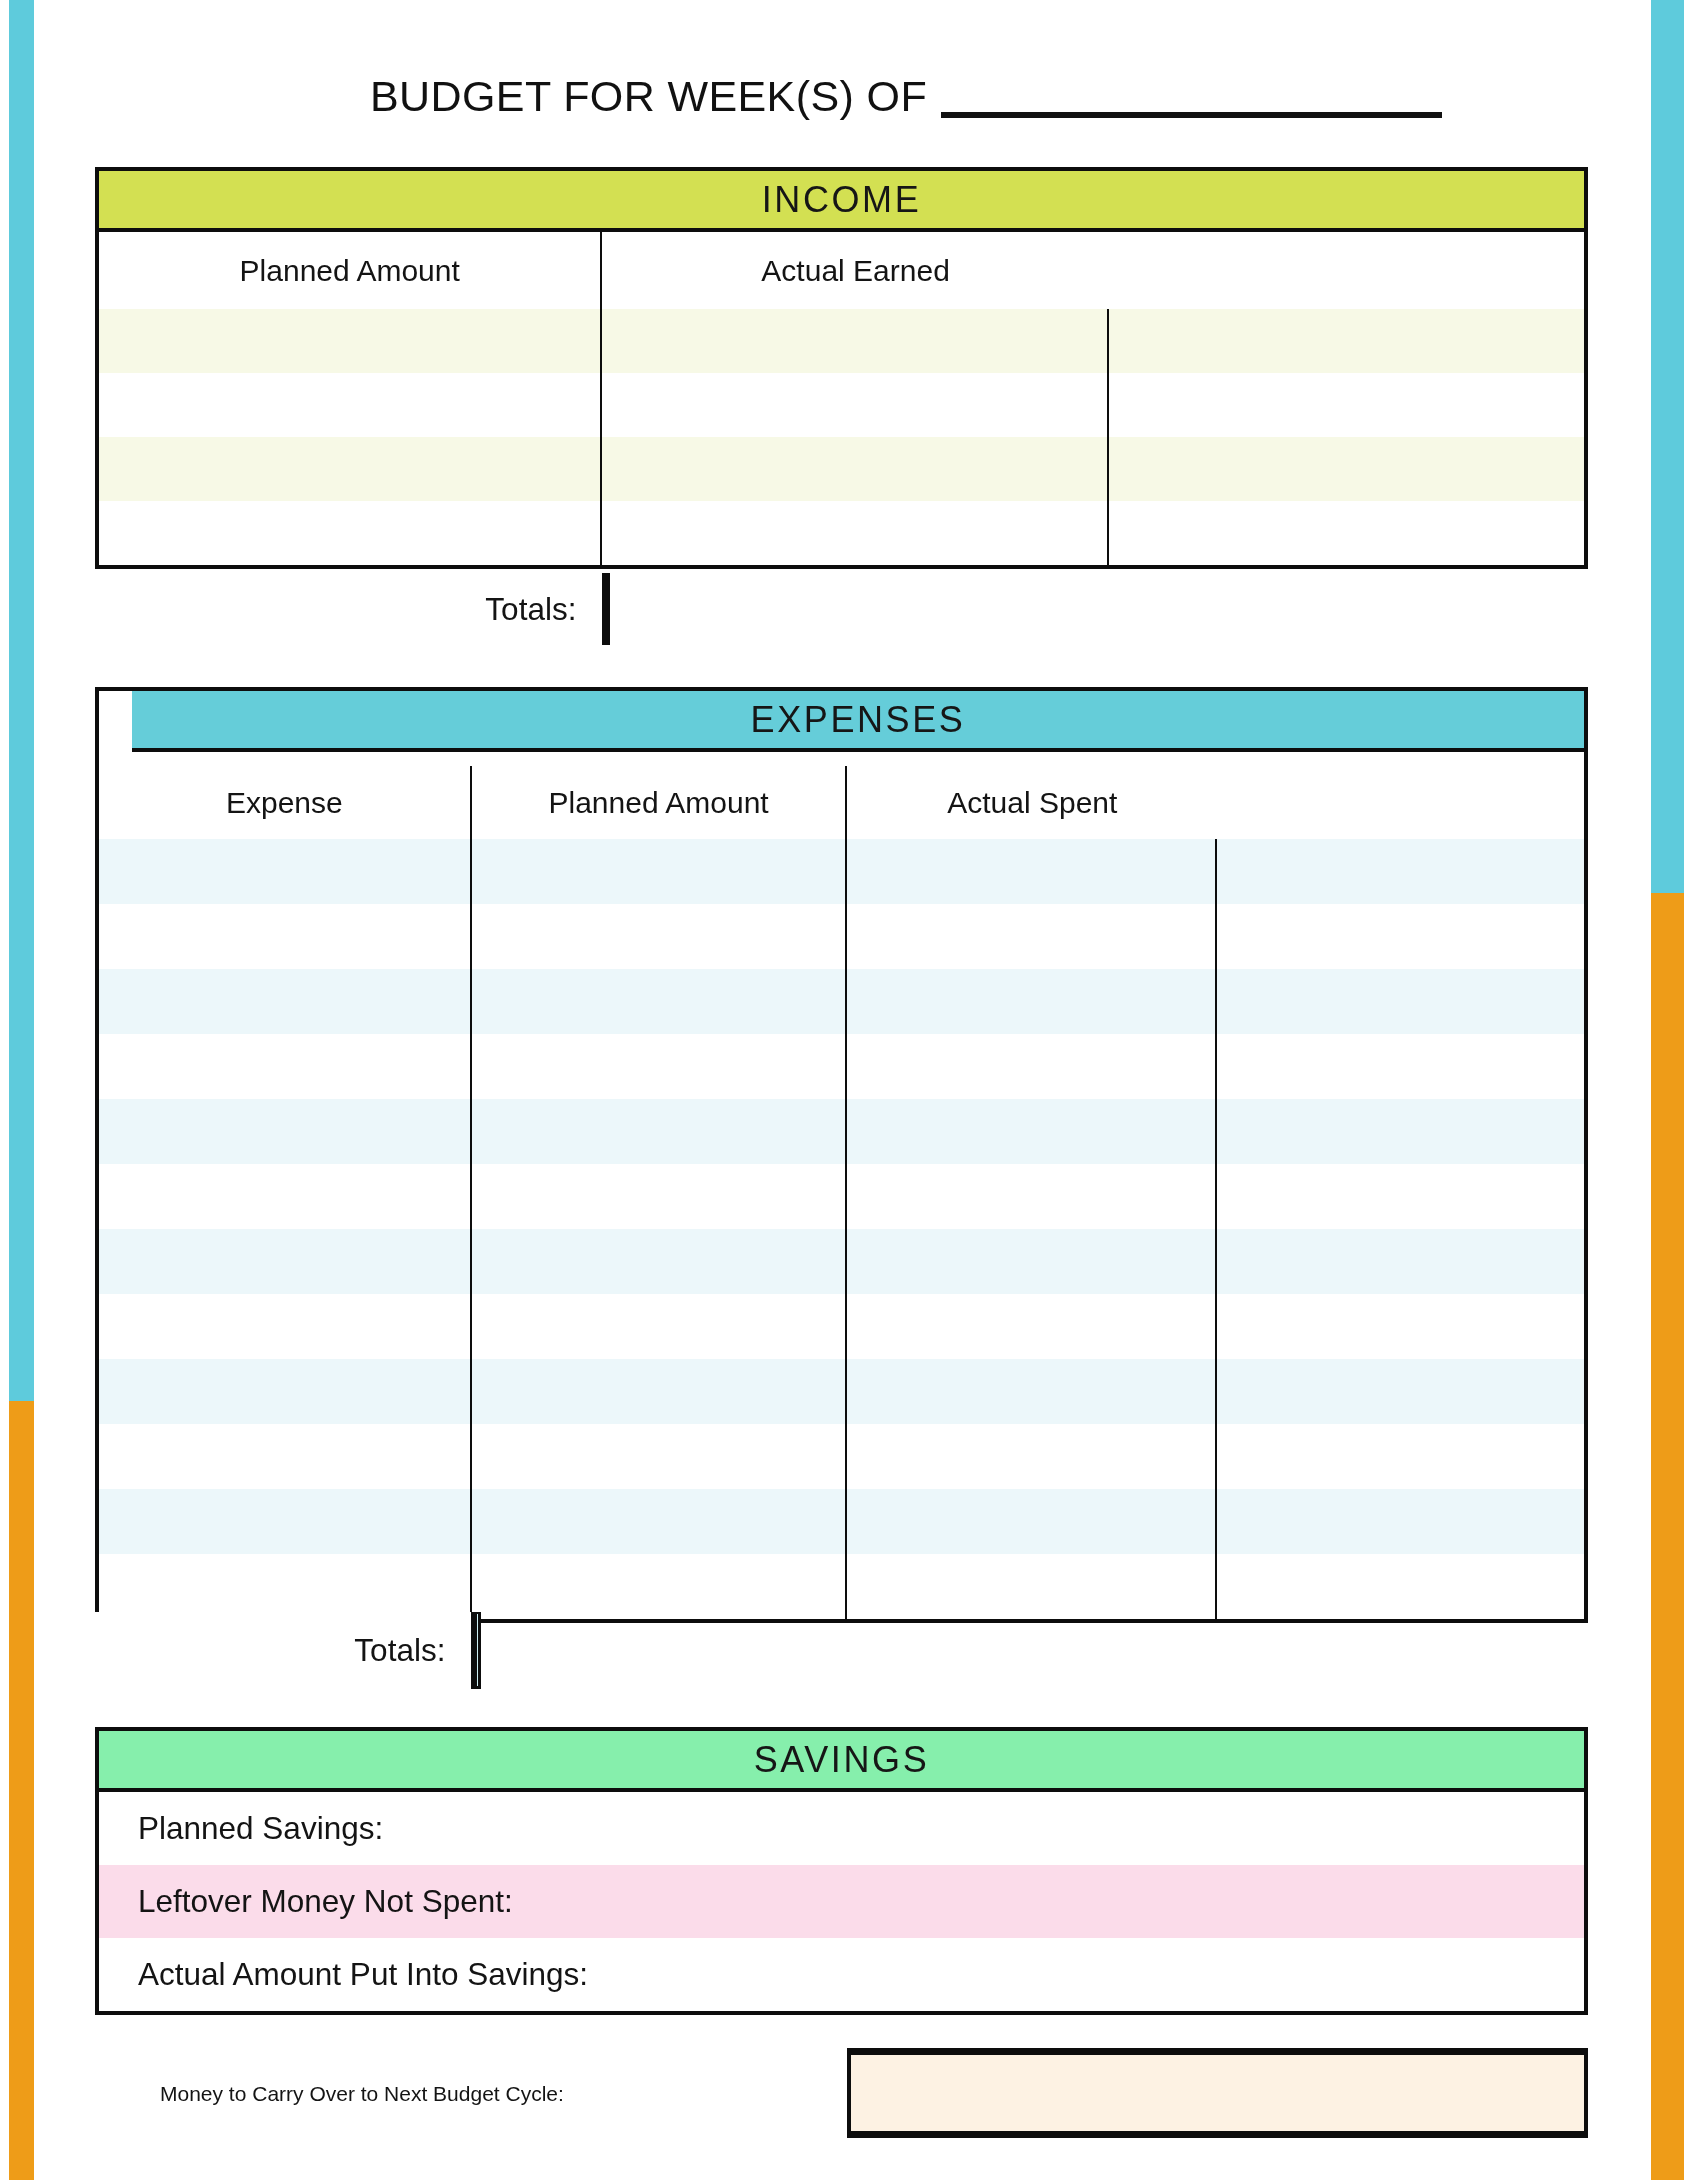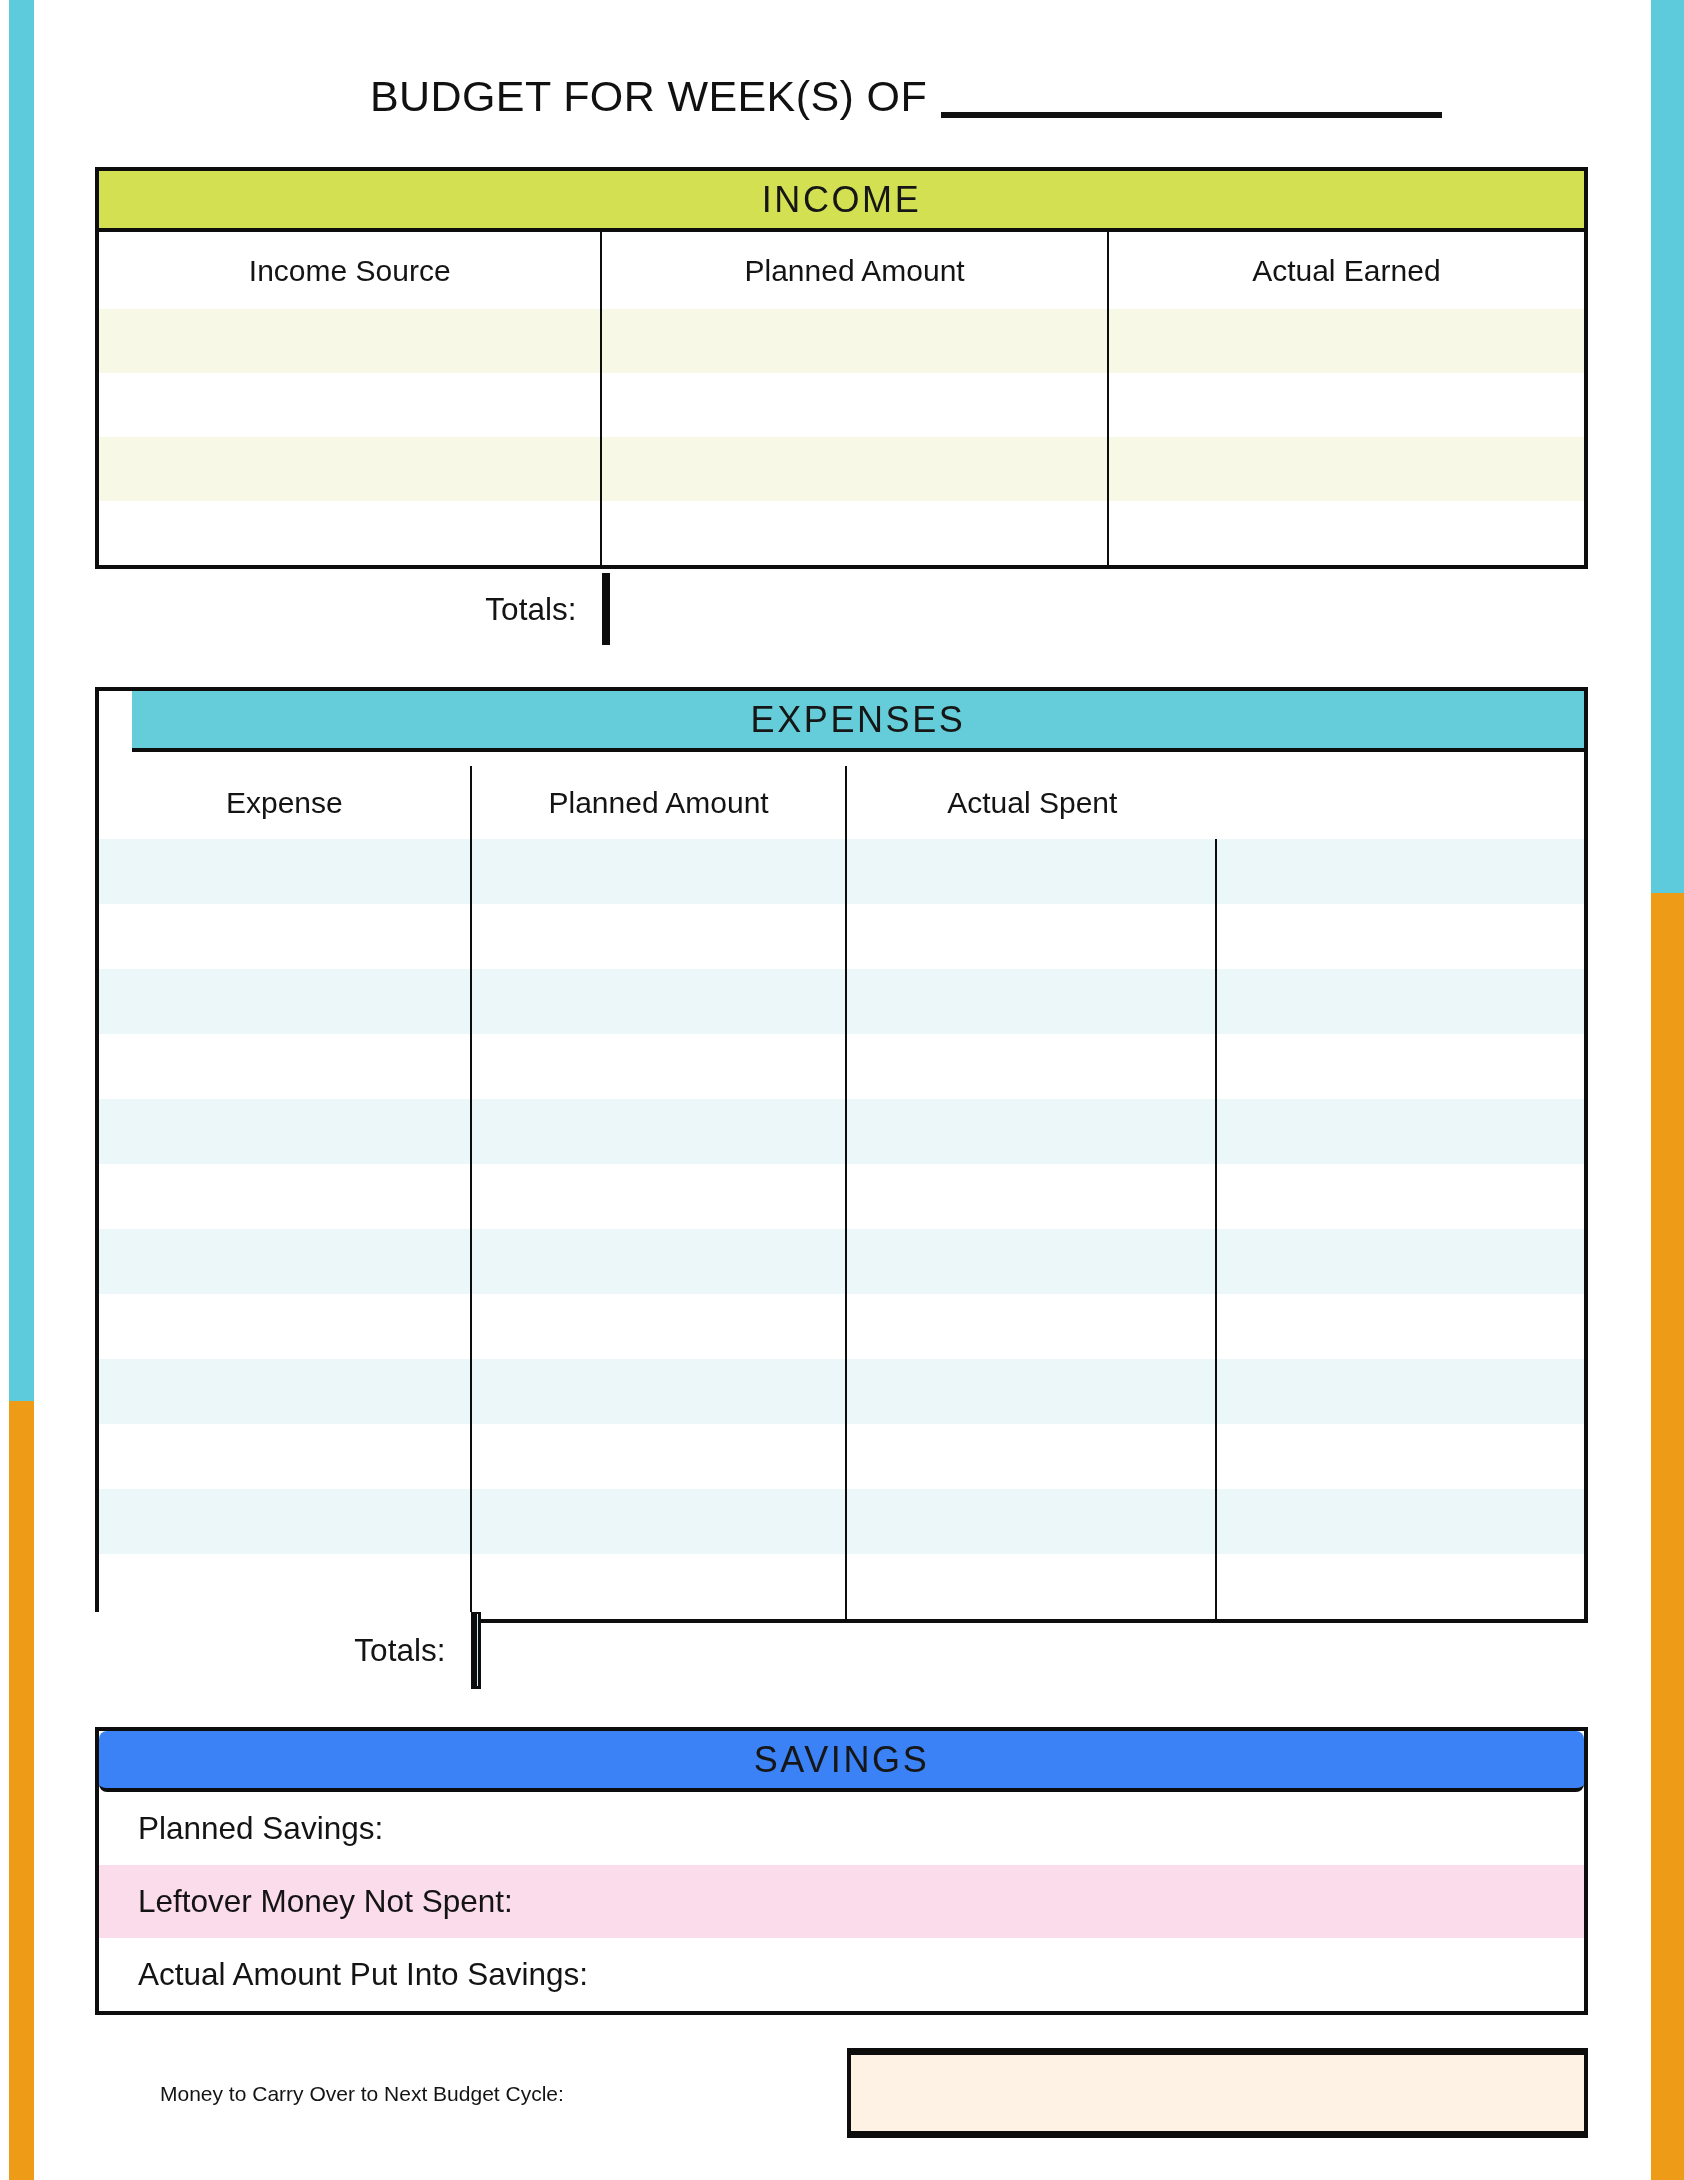--- a/index.html
+++ b/index.html
@@ -101,21 +101,20 @@
   </div>
 
   <div class="title">
     <span>BUDGET FOR WEEK(S) OF</span>
     <span class="blank-line"></span>
   </div>
 
   <div class="panel income-section" style="top:167px;">
     <div class="band" id="income-band" style="background: rgb(211, 224, 82);">INCOME</div>
     <div class="grid income-grid colhead-row income-colhead">
-      <div class="cell">Income Source</div>
       <div class="cell">Planned Amount</div>
       <div class="cell">Actual Earned</div>
     </div>
     <div id="income-body">
         <div class="grid income-grid body-row" style="background: rgb(247, 249, 230);">
           <div class="cell"></div>
           <div class="cell"></div>
           <div class="cell"></div>
         </div>
         <div class="grid income-grid body-row">
@@ -228,21 +227,21 @@
   <div class="totals expense-totals">
     <div class="totals-label">Totals:</div>
     <div class="totals-cells" id="expense-totals-cells" style="background: rgb(205, 239, 243);">
         <div class="cell"></div>
         <div class="cell"></div>
         <div class="cell"></div>
       </div>
   </div>
 
   <div class="panel savings-section" style="top:1727px;">
-    <div class="band" id="savings-band" style="background: #3b82f6; border-radius: 8px;">SAVINGS</div>
+    <div class="band" id="savings-band" style="background: #86efac;">SAVINGS</div>
     <div class="savings-row" style="background:#ffffff;">
       <span>Planned Savings:</span>
     </div>
     <div class="savings-row" id="savings-alt-row" style="background: rgb(251, 220, 234);">
       <span>Leftover Money Not Spent:</span>
     </div>
     <div class="savings-row" style="background:#ffffff;">
       <span>Actual Amount Put Into Savings:</span>
     </div>
   </div>

